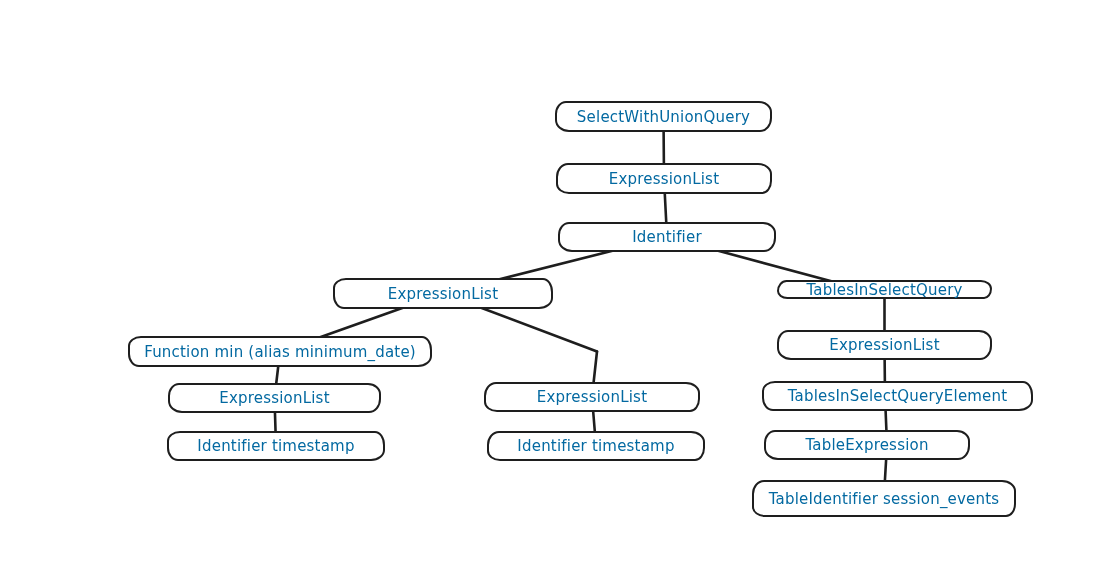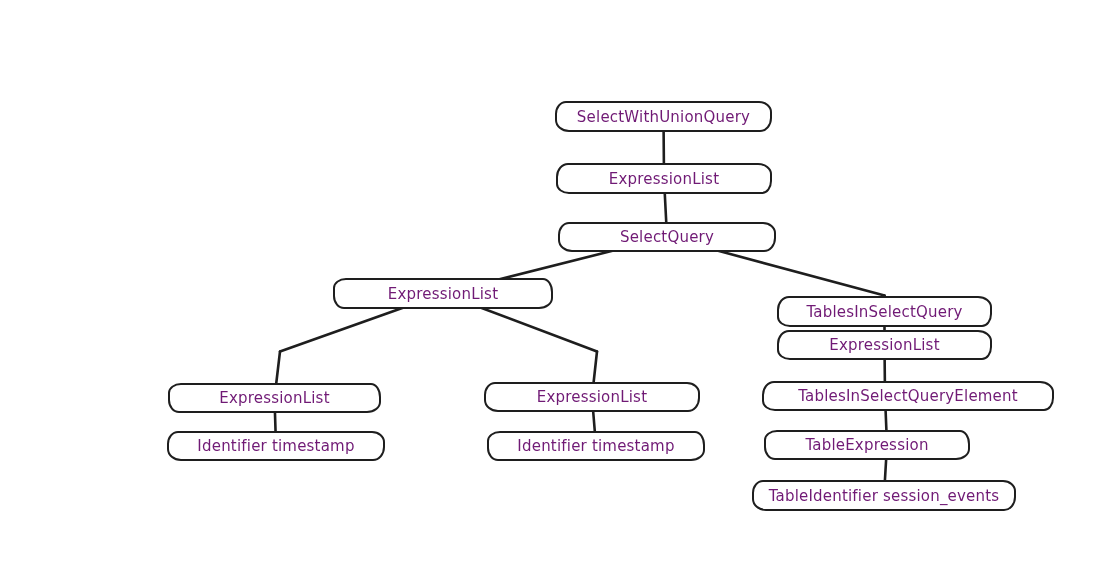--- a/index.html
+++ b/index.html
@@ -23,21 +23,21 @@
     height: 587px;
     z-index: 0;
   }
   .node {
     position: absolute;
     box-sizing: border-box;
     z-index: 1;
     background: #ffffff;
     border: 2.5px solid #1e1e1e;
     border-radius: 11px 13px 12px 14px / 13px 11px 14px 12px;
-    color: #701a75;
+    color: #0369a1;
     font-size: 15px;
     letter-spacing: 0.2px;
     display: flex;
     align-items: center;
     justify-content: center;
     white-space: nowrap;
     text-align: center;
   }
   
   .node:nth-child(odd)  { border-radius: 13px 10px 14px 11px / 10px 14px 11px 13px; }
@@ -62,37 +62,38 @@
       <line x1="884.5" y1="295.5" x2="884.5" y2="345" stroke="#1e1e1e" stroke-width="2.6" stroke-linecap="round"></line>
       <line x1="884.5" y1="345" x2="885" y2="396" stroke="#1e1e1e" stroke-width="2.6" stroke-linecap="round"></line>
       <line x1="885" y1="396" x2="887" y2="445" stroke="#1e1e1e" stroke-width="2.6" stroke-linecap="round"></line>
       <line x1="887" y1="445" x2="884" y2="495.5" stroke="#1e1e1e" stroke-width="2.6" stroke-linecap="round"></line>
     </svg>
 
   <div class="node" style="left:555px; top:101px; width:217px; height:31px;">SelectWithUnionQuery</div>
 
   <div class="node" style="left:556px; top:163px; width:216px; height:31px;">ExpressionList</div>
 
-  <div class="node" style="left:558px; top:222px; width:218px; height:30px;">SelectQuery</div>
+  <div class="node" style="left:558px; top:222px; width:218px; height:30px;">Identifier</div>
 
   <div class="node" style="left:333px; top:278px; width:220px; height:31px;">ExpressionList</div>
 
-  <div class="node" style="left:777px; top:296px; width:215px; height:31px;">TablesInSelectQuery</div>
+  <div class="node" style="left:777px; top:280px; width:215px; height:19px;">TablesInSelectQuery</div>
 
+  <div class="node" style="left:128px; top:336px; width:304px; height:31px;">Function min (alias minimum_date)</div>
 
 
   <div class="node" style="left:168px; top:383px; width:213px; height:30px;">ExpressionList</div>
 
   <div class="node" style="left:484px; top:382px; width:216px; height:30px;">ExpressionList</div>
 
   <div class="node" style="left:777px; top:330px; width:215px; height:30px;">ExpressionList</div>
 
   <div class="node" style="left:167px; top:431px; width:218px; height:30px;">Identifier timestamp</div>
 
   <div class="node" style="left:487px; top:431px; width:218px; height:30px;">Identifier timestamp</div>
 
-  <div class="node" style="left:762px; top:381px; width:292px; height:30px;">TablesInSelectQueryElement</div>
+  <div class="node" style="left:762px; top:381px; width:271px; height:30px;">TablesInSelectQueryElement</div>
 
   <div class="node" style="left:764px; top:430px; width:206px; height:30px;">TableExpression</div>
 
-  <div class="node" style="left:752px; top:480px; width:264px; height:31px;">TableIdentifier session_events</div>
+  <div class="node" style="left:752px; top:480px; width:264px; height:37px;">TableIdentifier session_events</div>
 
 </div>
 
 </body></html>

